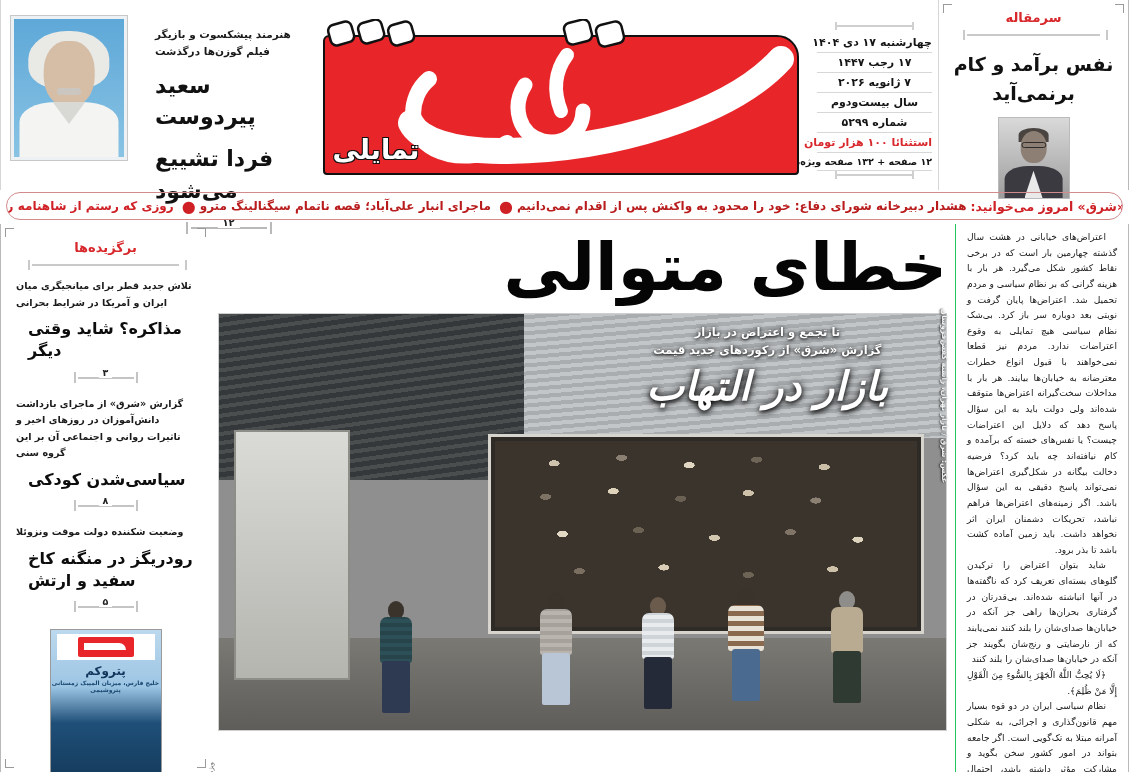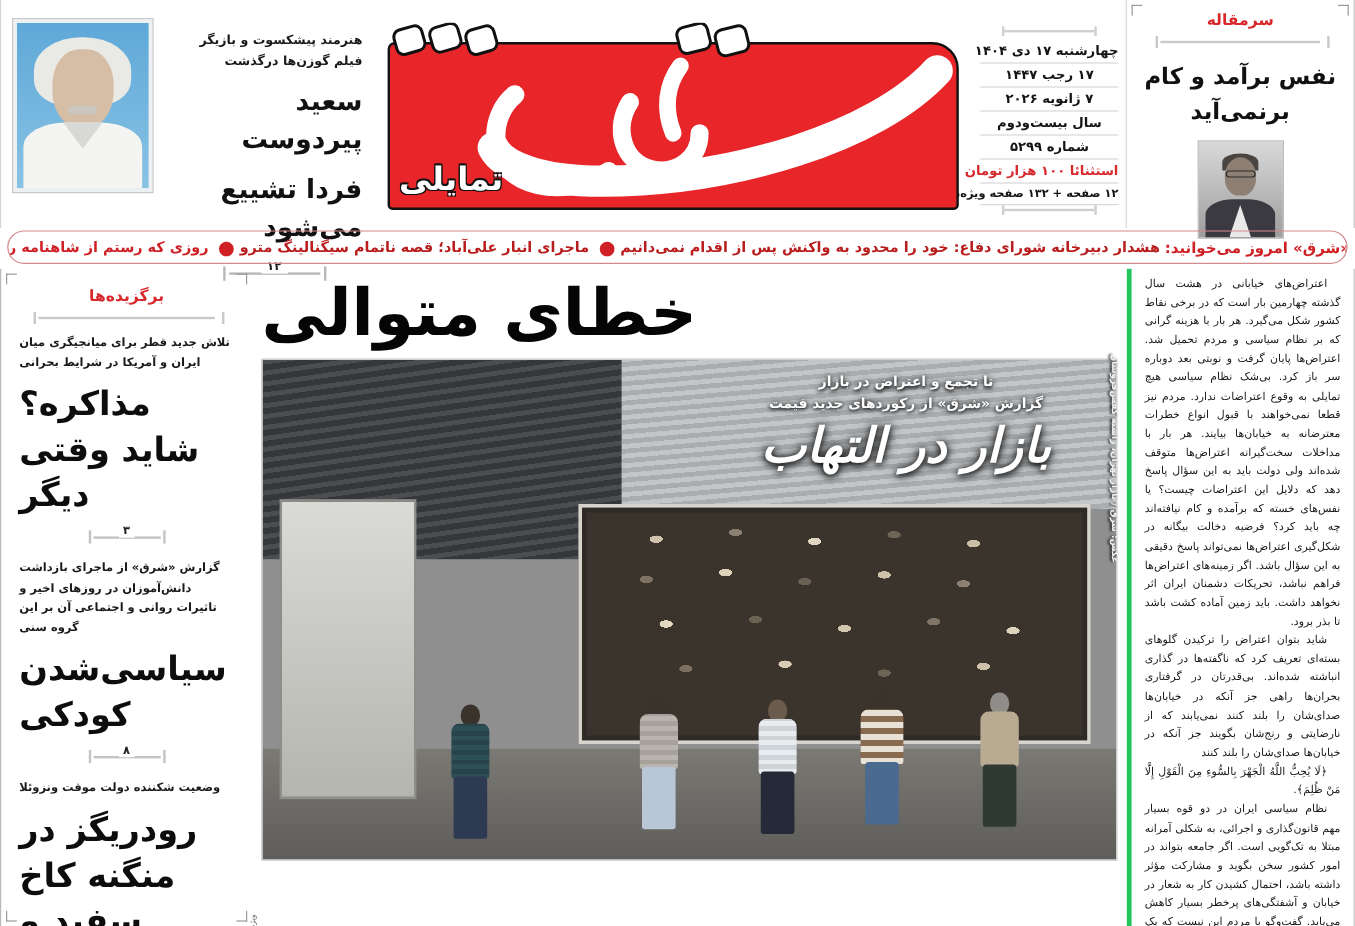--- a/index.html
+++ b/index.html
@@ -224,21 +224,21 @@
   .obit-col {
     width: 310px;
     display: flex;
     flex-direction: row;
     align-items: flex-start;
     padding-top: 16px;
     border-left: 1px solid #d6d6d6;
   }
   .obit-text {
     flex: 1;
-    text-align: right;
+    text-align: left;
     padding: 10px 8px 0 4px;
     margin-left: 24px;
   }
   .obit-kicker {
     font-size: 10.5px;
     font-weight: bold;
     color: #1a1a1a;
     line-height: 1.6;
   }
   .obit-title {
@@ -356,23 +356,23 @@
   
   .body-grid {
     position: absolute;
     top: 224px; right: 0; left: 0; bottom: 0;
     display: flex;
     flex-direction: row;
   }
 
   
   .edit-body {
-    width: 190px;
+    width: 174px;
     border-right: 1px solid #b9b9b9;
-    border-left: 4px solid #22c55e;
+    border-left: 1px solid #22c55e;
     padding: 6px 11px 6px 11px;
     position: relative;
   }
   .edit-para {
     font-size: 9.1px;
     line-height: 1.72;
     text-align: justify;
     color: #171717;
     text-indent: 11px;
     font-family: "DejaVu Sans", sans-serif;
@@ -385,22 +385,22 @@
     position: relative;
   }
   .main-kicker {
     text-align: center;
     font-size: 12.5px;
     font-weight: bold;
     color: #141414;
     padding-top: 6px;
   }
   .main-headline {
-    text-align: left;
-    font-size: 54px;
+    text-align: right;
+    font-size: 66px;
     font-weight: bold;
     color: #050505;
     line-height: 1.16;
     letter-spacing: -2px;
     margin-top: 2px;
     font-family: "DejaVu Sans", sans-serif;
   }
   .main-refer {
     position: absolute;
     left: 10px; top: 118px;
@@ -546,26 +546,27 @@
   }
   .side-inner { position: relative; padding: 6px 4px 0 4px; }
   .hl-item { text-align: left; padding: 2px 2px 0 2px; }
   .hl-kicker {
     font-size: 9.6px;
     font-weight: bold;
     color: #1b1b1b;
     line-height: 1.72;
   }
   .hl-title {
-    font-size: 28px;
+    font-size: 16px;
     font-weight: bold;
     color: #0d0d0d;
     line-height: 1.36;
     margin-top: 7px;
     letter-spacing: -0.5px;
+    margin-left: 12px;
   }
   .hl-pagenum {
     position: relative;
     margin: 10px auto 10px auto;
     width: 64px; height: 12px;
   }
   .hl-pagenum span {
     position: absolute; left: 50%; top: -5px;
     transform: translateX(-50%);
     font-size: 9.5px; font-weight: bold; color: #222;
@@ -713,21 +714,21 @@
     <span class="tk-sep">●</span>
     <span class="ticker-rest">ماجرای انبار علی‌آباد؛ قصه ناتمام سیگنالینگ مترو</span>
     <span class="tk-sep">●</span>
     <span class="ticker-rest tk-red">روزی که رستم از شاهنامه رفت</span>
   </div>
 
   <div class="body-grid">
 
     <div class="edit-body">
       <p class="edit-para">اعتراض‌های خیابانی در هشت سال گذشته چهارمین بار است که در برخی نقاط کشور شکل می‌گیرد. هر بار با هزینه گرانی که بر نظام سیاسی و مردم تحمیل شد. اعتراض‌ها پایان گرفت و نوبتی بعد دوباره سر باز کرد. بی‌شک نظام سیاسی هیچ تمایلی به وقوع اعتراضات ندارد. مردم نیز قطعا نمی‌خواهند با قبول انواع خطرات معترضانه به خیابان‌ها بیایند. هر بار با مداخلات سخت‌گیرانه اعتراض‌ها متوقف شده‌اند ولی دولت باید به این سؤال پاسخ دهد که دلایل این اعتراضات چیست؟ یا نفس‌های خسته که برآمده و کام نیافته‌اند چه باید کرد؟ فرضیه دخالت بیگانه در شکل‌گیری اعتراض‌ها نمی‌تواند پاسخ دقیقی به این سؤال باشد. اگر زمینه‌های اعتراض‌ها فراهم نباشد، تحریکات دشمنان ایران اثر نخواهد داشت. باید زمین آماده کشت باشد تا بذر برود.</p>
-      <p class="edit-para">شاید بتوان اعتراض را ترکیدن گلوهای بسته‌ای تعریف کرد که ناگفته‌ها در گذاری انباشته شده‌اند. بی‌قدرتان در گرفتاری بحران‌ها راهی جز آنکه در خیابان‌ها صدای‌شان را بلند کنند نمی‌یابند که از نارضایتی و رنج‌شان بگویند جز آنکه در خیابان‌ها صدای‌شان را بلند کنند</p>
+      <p class="edit-para">شاید بتوان اعتراض را ترکیدن گلوهای بسته‌ای تعریف کرد که ناگفته‌ها در آنها انباشته شده‌اند. بی‌قدرتان در گرفتاری بحران‌ها راهی جز آنکه در خیابان‌ها صدای‌شان را بلند کنند نمی‌یابند که از نارضایتی و رنج‌شان بگویند جز آنکه در خیابان‌ها صدای‌شان را بلند کنند</p>
       <p class="edit-para ar">﴿لَا یُحِبُّ اللَّهُ الْجَهْرَ بِالسُّوءِ مِنَ الْقَوْلِ إِلَّا مَنْ ظُلِمَ﴾.</p>
       <p class="edit-para">نظام سیاسی ایران در دو قوه بسیار مهم قانون‌گذاری و اجرائی، به شکلی آمرانه مبتلا به تک‌گویی است. اگر جامعه بتواند در امور کشور سخن بگوید و مشارکت مؤثر داشته باشد، احتمال کشیدن کار به شعار در خیابان و آشفتگی‌های پرخطر بسیار کاهش می‌یابد. گفت‌وگو با مردم این نیست که یک مقام کشوری به دانشگاه یا جلسه‌ای برود، در هیئت دانای کل بنشیند و به چند نفر اجازه بدهد که مثلا سؤال یا انتقادی مطرح کند و سپس آن مقام اجرائی یا تقنینی پاسخی بدهد و برود. دستگاه اجرائی و تقنینی باید بپذیرد که دانای کل و توانای مطلق نیست که اگر چنین بود با این‌همه قانون و تشکیلات انواع ناترازی‌ها پیش نمی‌آمد. جامعه باید به شکل سیستماتیک، منظم و مؤثر در نظام سیاسی و اداری کشور مداخله و مشارکت داده شود.</p>
     </div>
 
     <div class="main-col">
       <h1 class="main-headline">خطای متوالی</h1>
       <div class="main-refer">گزارش تیتر یک را در صفحه ۴ بخوانید</div>
 
       <div class="photo-wrap">
         <div class="photo">

